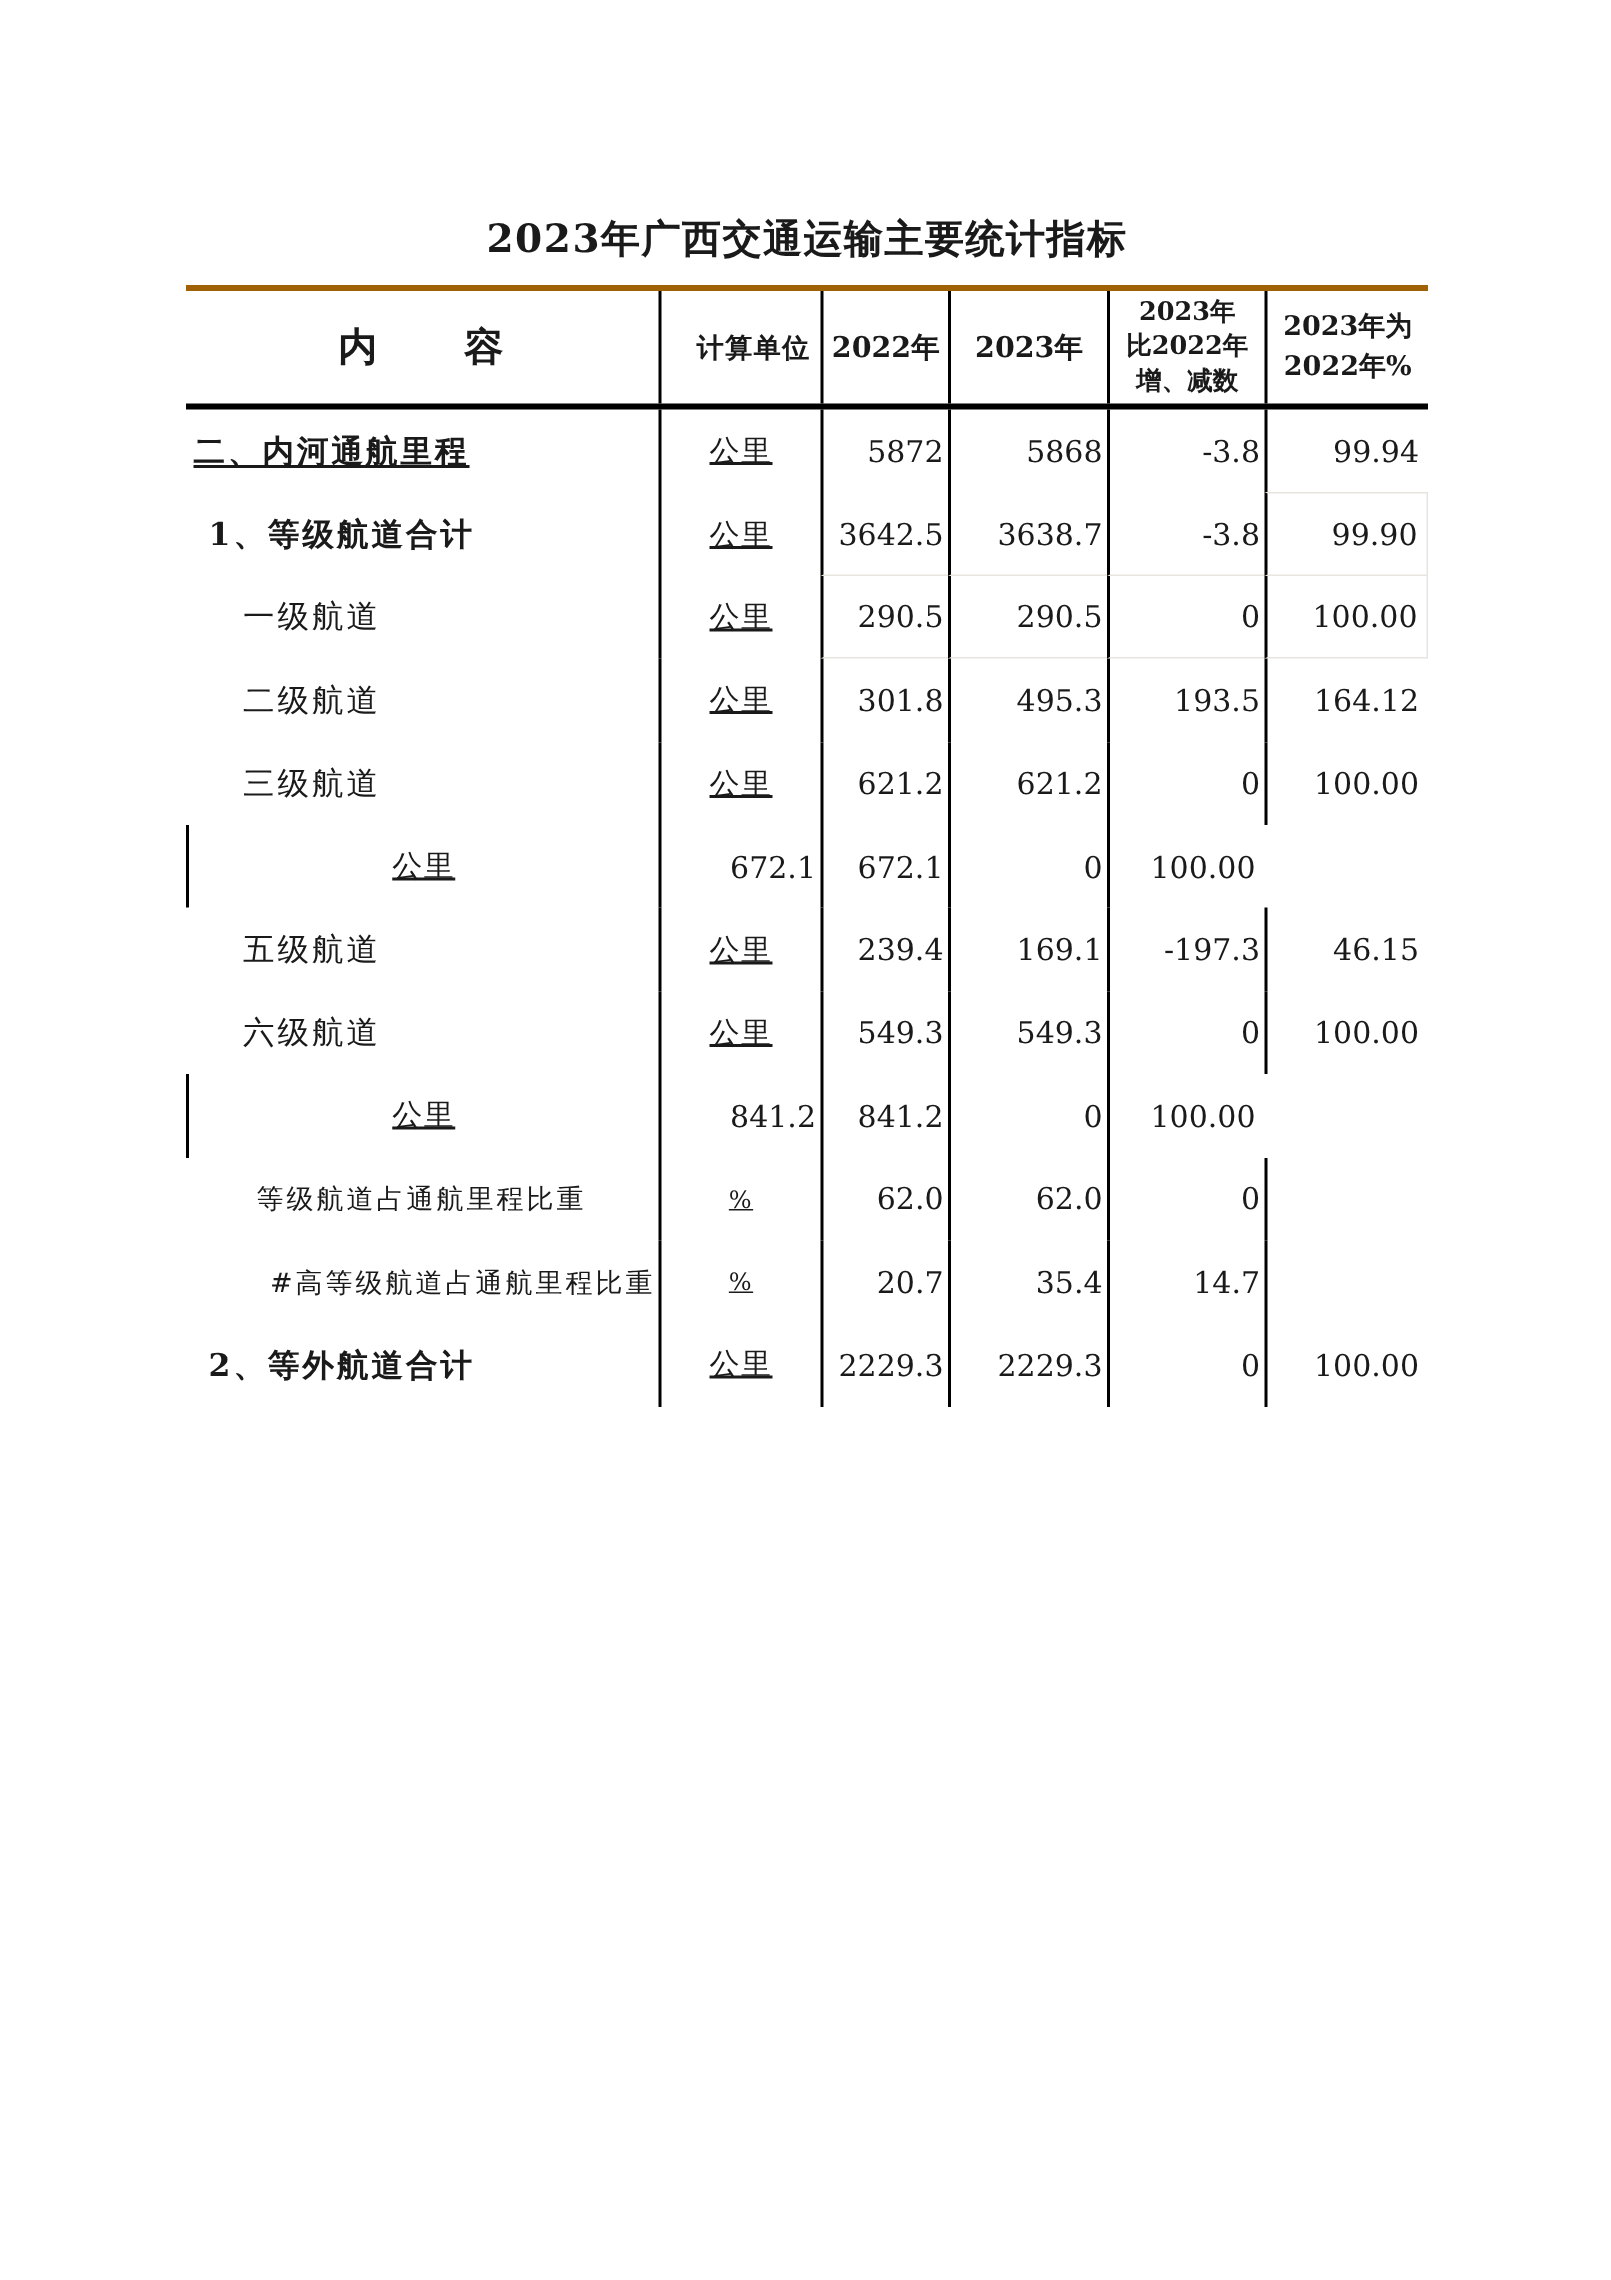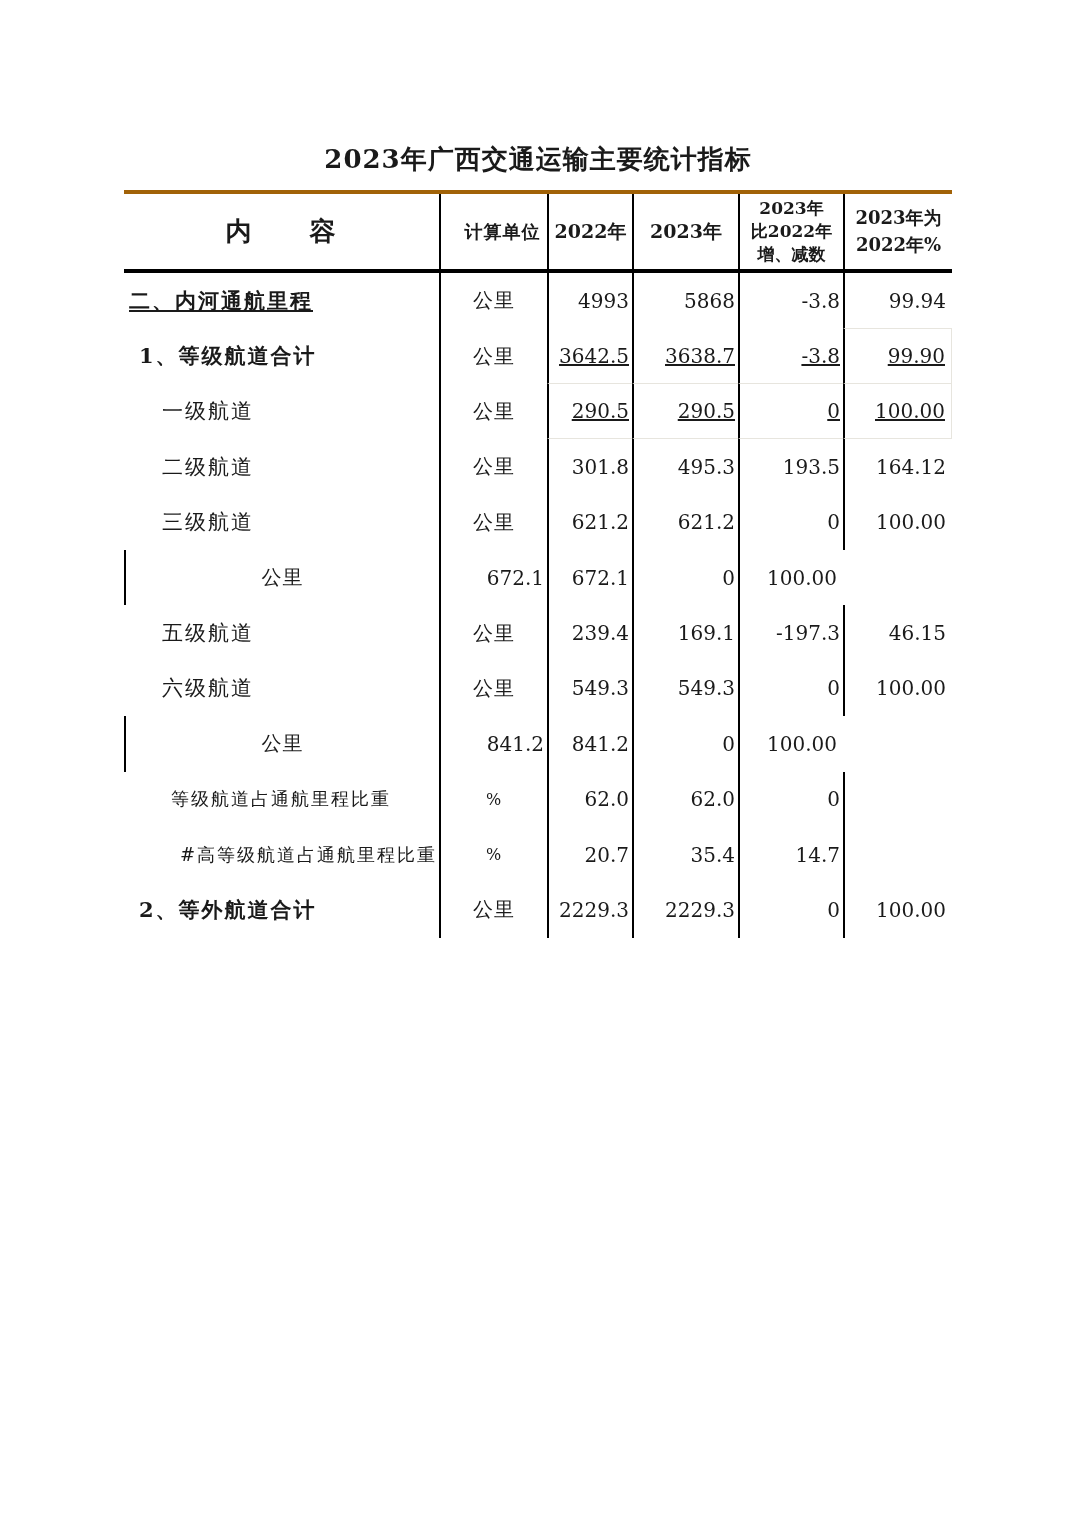--- a/index.html
+++ b/index.html
@@ -45,26 +45,26 @@
   .hc-year{font-size:19px;text-align:right;}
   .hc-diff{font-size:17px;line-height:1.35;white-space:pre-line;}
   .hc-ratio{font-size:18px;line-height:1.45;white-space:pre-line;}
   
   .lbl{font-size:21px;letter-spacing:2px;white-space:nowrap;}
   .lv0{padding-left:5px;font-weight:bold;text-decoration:underline;}
   .lv1{padding-left:15px;font-weight:bold;}
   .lv2{padding-left:38px;}
   .lv3{padding-left:47px;font-size:18px;}
   .lv4{padding-left:56px;font-size:18px;}
-  .unit{justify-content:center;font-size:20px;letter-spacing:1px;}
+  .unit{justify-content:center;font-size:20px;letter-spacing:1px;text-decoration:underline;}
   .unit-small{font-size:16px;}
   .num{justify-content:flex-end;font-size:20px;padding-right:3px;}
   .num-last{padding-right:6px;}
   
-  .art-b{border-bottom:1px solid #e7e5de;text-decoration:underline;}
+  .art-b{border-bottom:1px solid #e7e5de;}
   .art-t{border-top:1px solid #e7e5de;}
   .art-r{border-right:1px solid #e7e5de;}
 </style>
 </head>
 <body>
 
 <div class="page">
 
   <div class="title">2023年广西交通运输主要统计指标</div>
 
@@ -78,21 +78,21 @@
       <div class="cell bl hc hc-diff">2023年
 比2022年
 增、减数</div>
       <div class="cell bl hc hc-ratio">2023年为
 2022年%</div>
     </div>
 
     <div class="row trow">
       <div class="cell lbl lv0">二、内河通航里程</div>
       <div class="cell bl unit">公里</div>
-      <div class="cell bl num">4993</div>
+      <div class="cell bl num">5872</div>
       <div class="cell bl num">5868</div>
       <div class="cell bl num">-3.8</div>
       <div class="cell bl num num-last">99.94</div>
     </div>
 
     <div class="row trow">
       <div class="cell lbl lv1">1、等级航道合计</div>
       <div class="cell bl unit">公里</div>
       <div class="cell bl num art-b">3642.5</div>
       <div class="cell bl num art-b">3638.7</div>

